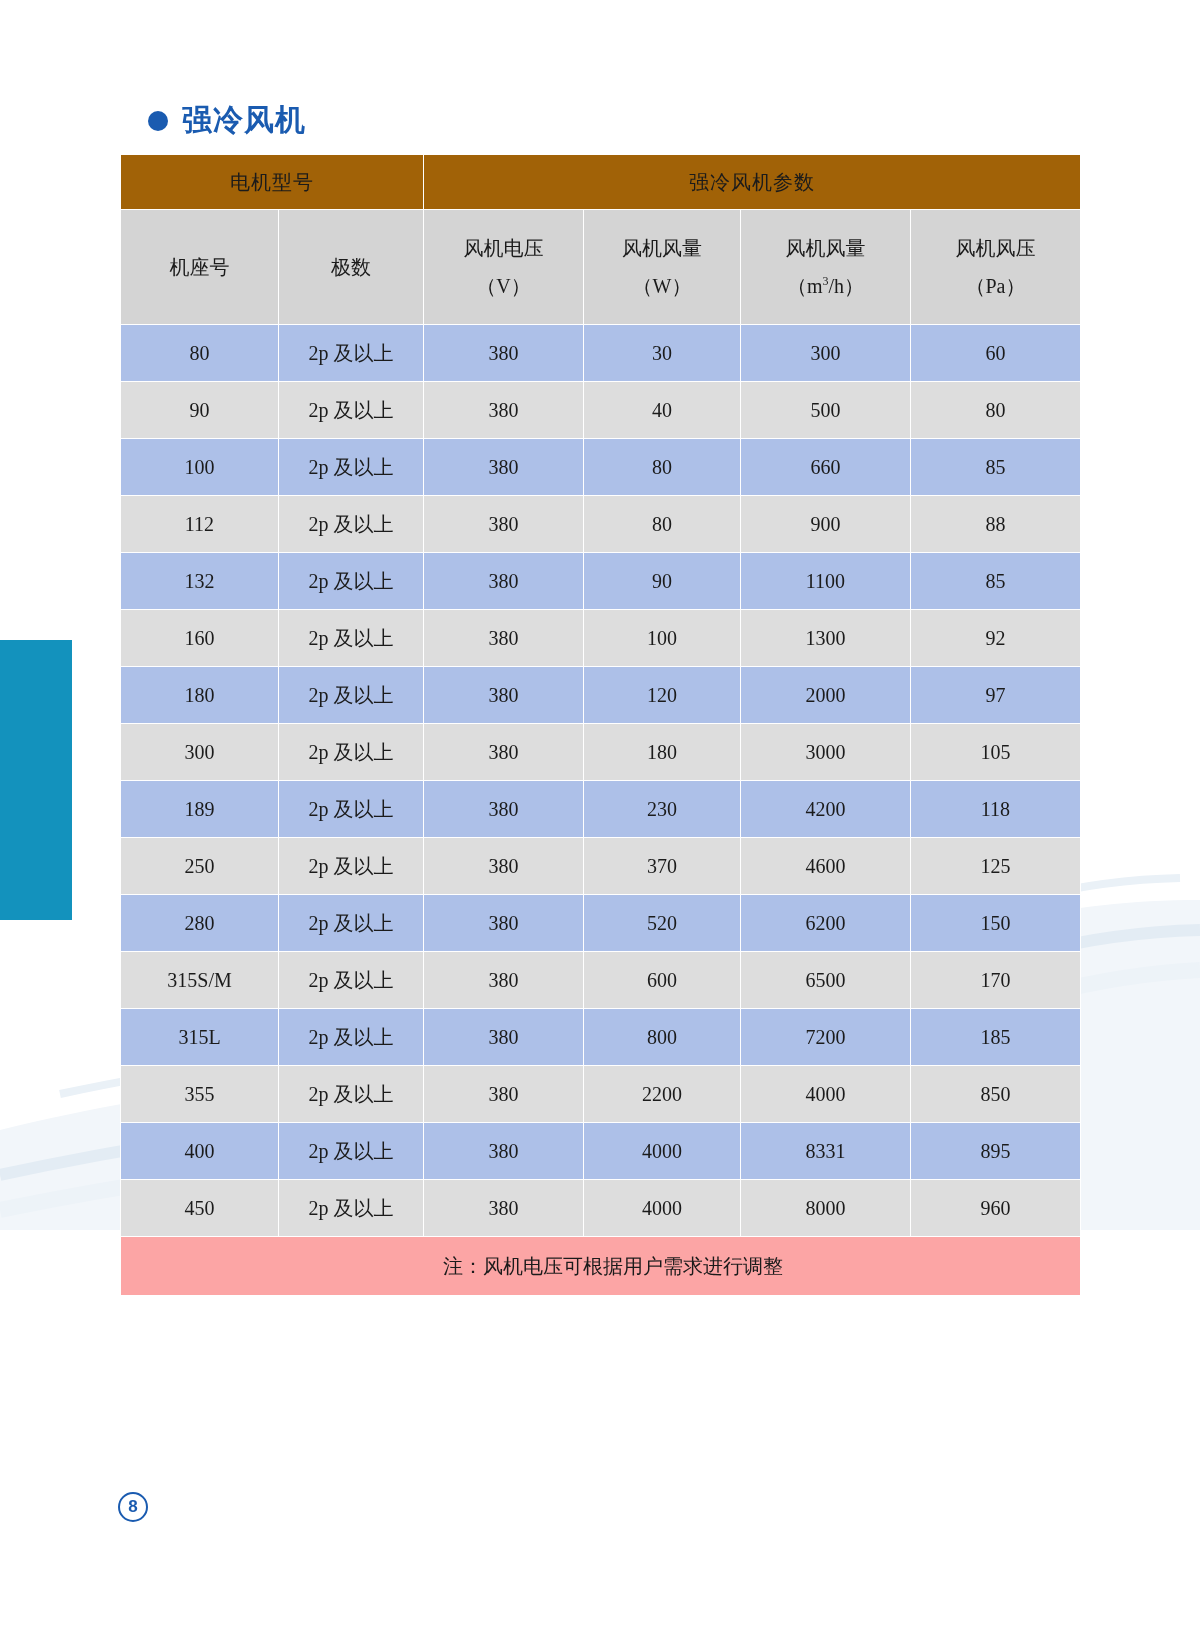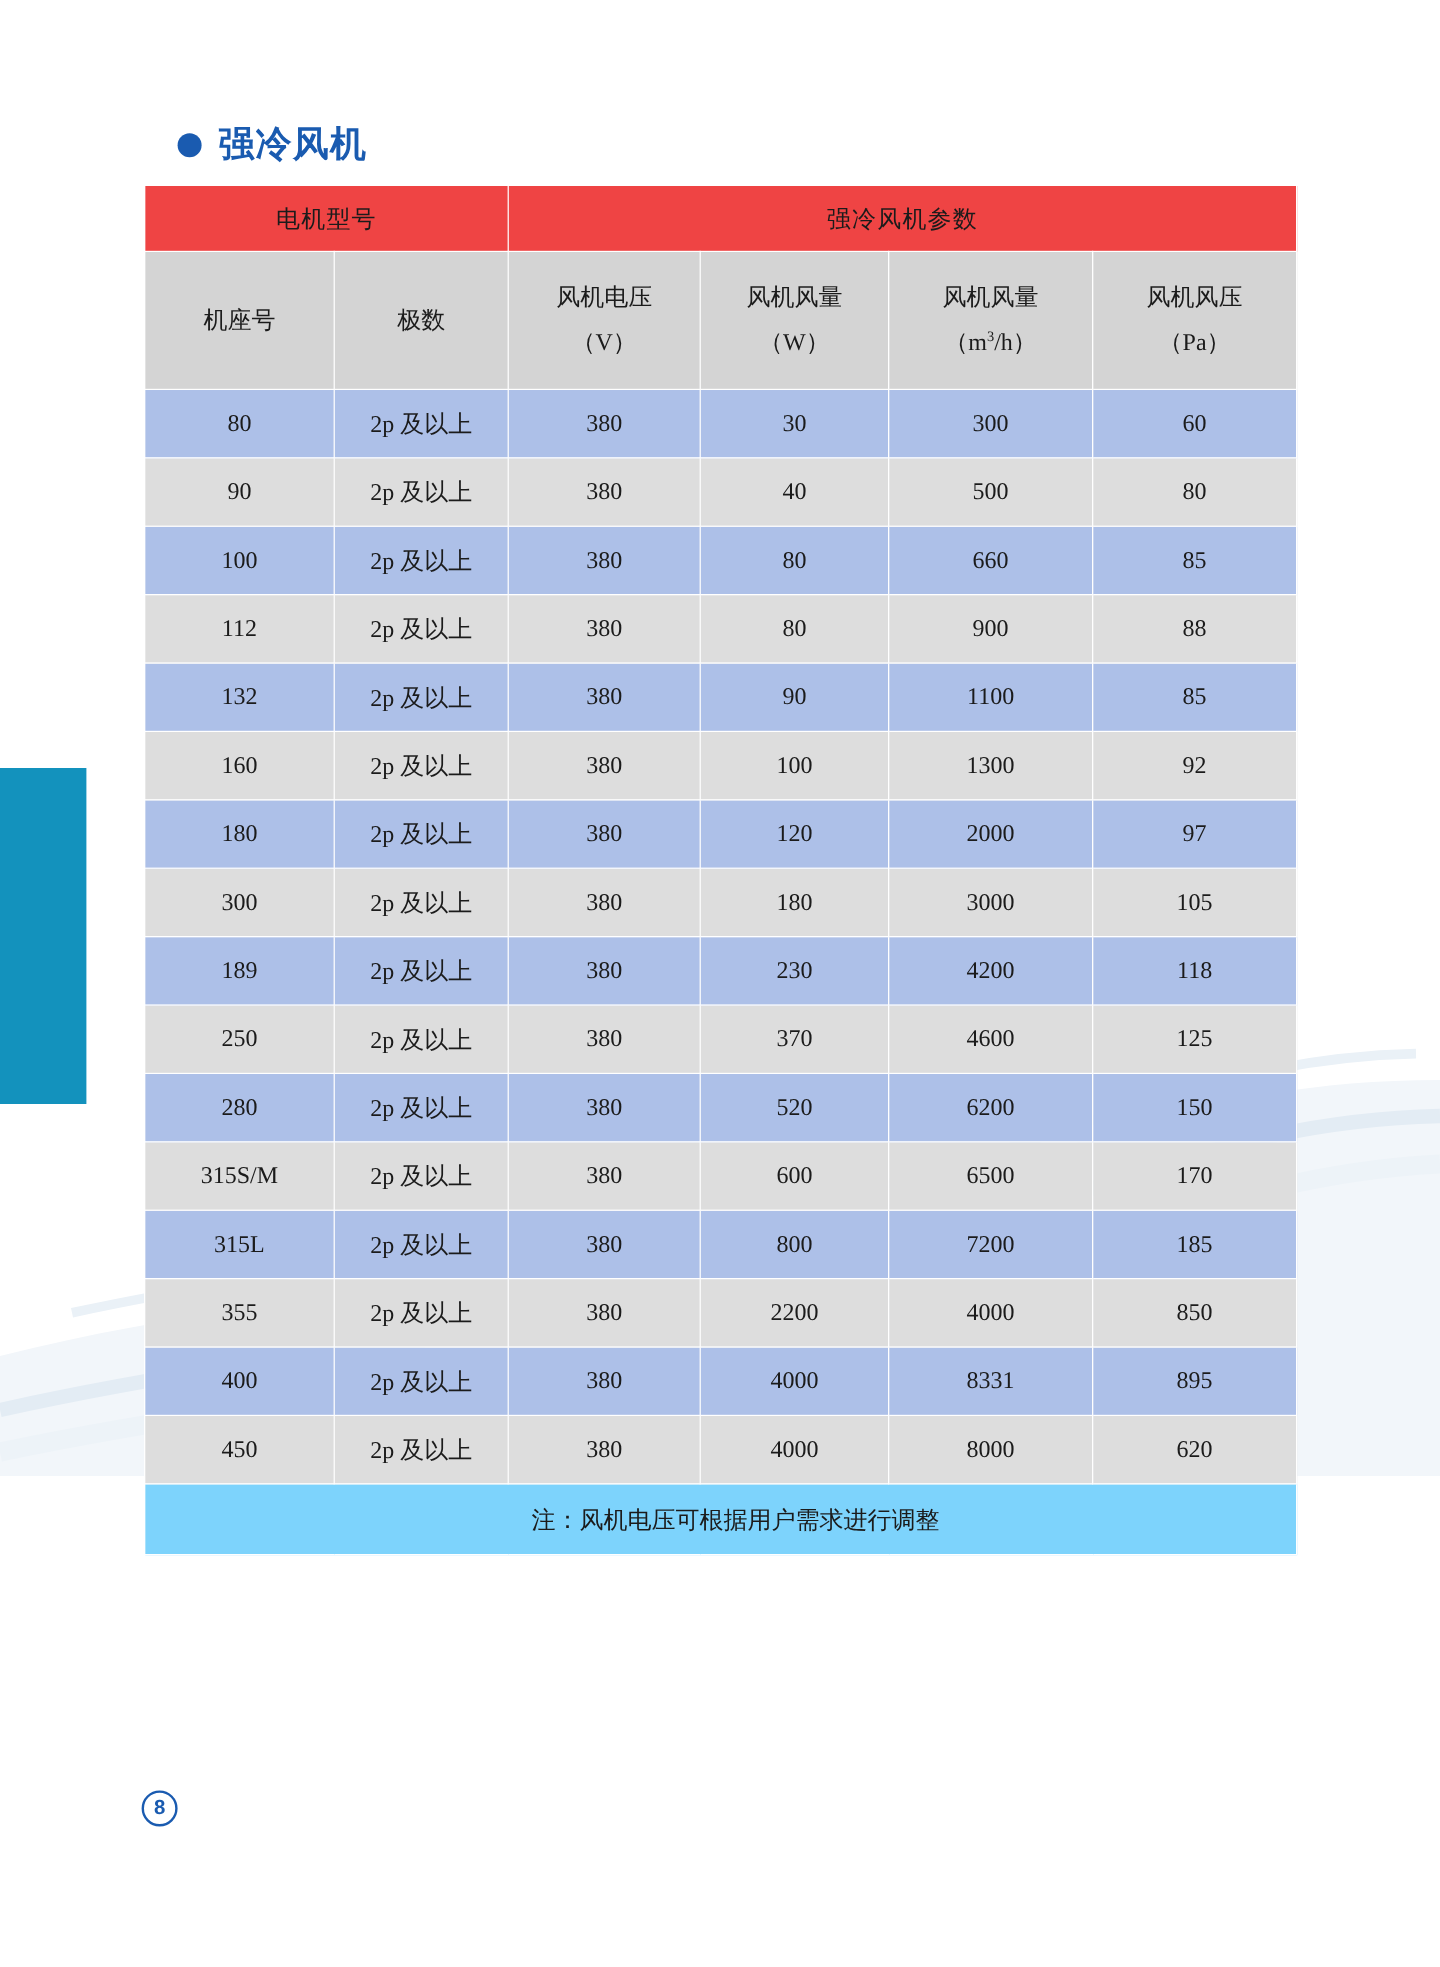--- a/index.html
+++ b/index.html
@@ -75,21 +75,21 @@
   table.spec td, table.spec th {
     border: 1px solid #ffffff;
     text-align: center;
     vertical-align: middle;
     font-size: 20px;
     color: #1b1b1b;
     font-family: "Liberation Serif", "DejaVu Serif", serif;
     font-weight: normal;
   }
   .hdr-top th {
-    background: #ef4444;
+    background: #a16207;
     color: #ffffff;
     height: 52px;
     font-size: 21px;
     letter-spacing: 1px;
   }
   .hdr-sub td {
     background: #d4d4d4;
     height: 112px;
     font-size: 21px;
     color: #1b1b1b;
@@ -100,21 +100,21 @@
   }
   .row-a td {
     background: #adc0e8;
     height: 54px;
   }
   .row-b td {
     background: #dddddd;
     height: 54px;
   }
   .note-row td {
-    background: #7dd3fc;
+    background: #fca5a5;
     height: 56px;
     text-align: left;
     padding-left: 26px;
     font-size: 20px;
     color: #16345e;
   }
   sup {
     font-size: 12px;
     vertical-align: super;
   }
@@ -317,21 +317,21 @@
         <td>4000</td>
         <td>8331</td>
         <td>895</td>
       </tr>
       <tr class="row-b">
         <td>450</td>
         <td>2p 及以上</td>
         <td>380</td>
         <td>4000</td>
         <td>8000</td>
-        <td>620</td>
+        <td>960</td>
       </tr>
       <tr class="note-row">
         <td colspan="6">注：风机电压可根据用户需求进行调整</td>
       </tr>
     </tbody>
   </table>
 
   <div class="page-number">8</div>
 
 </div>

